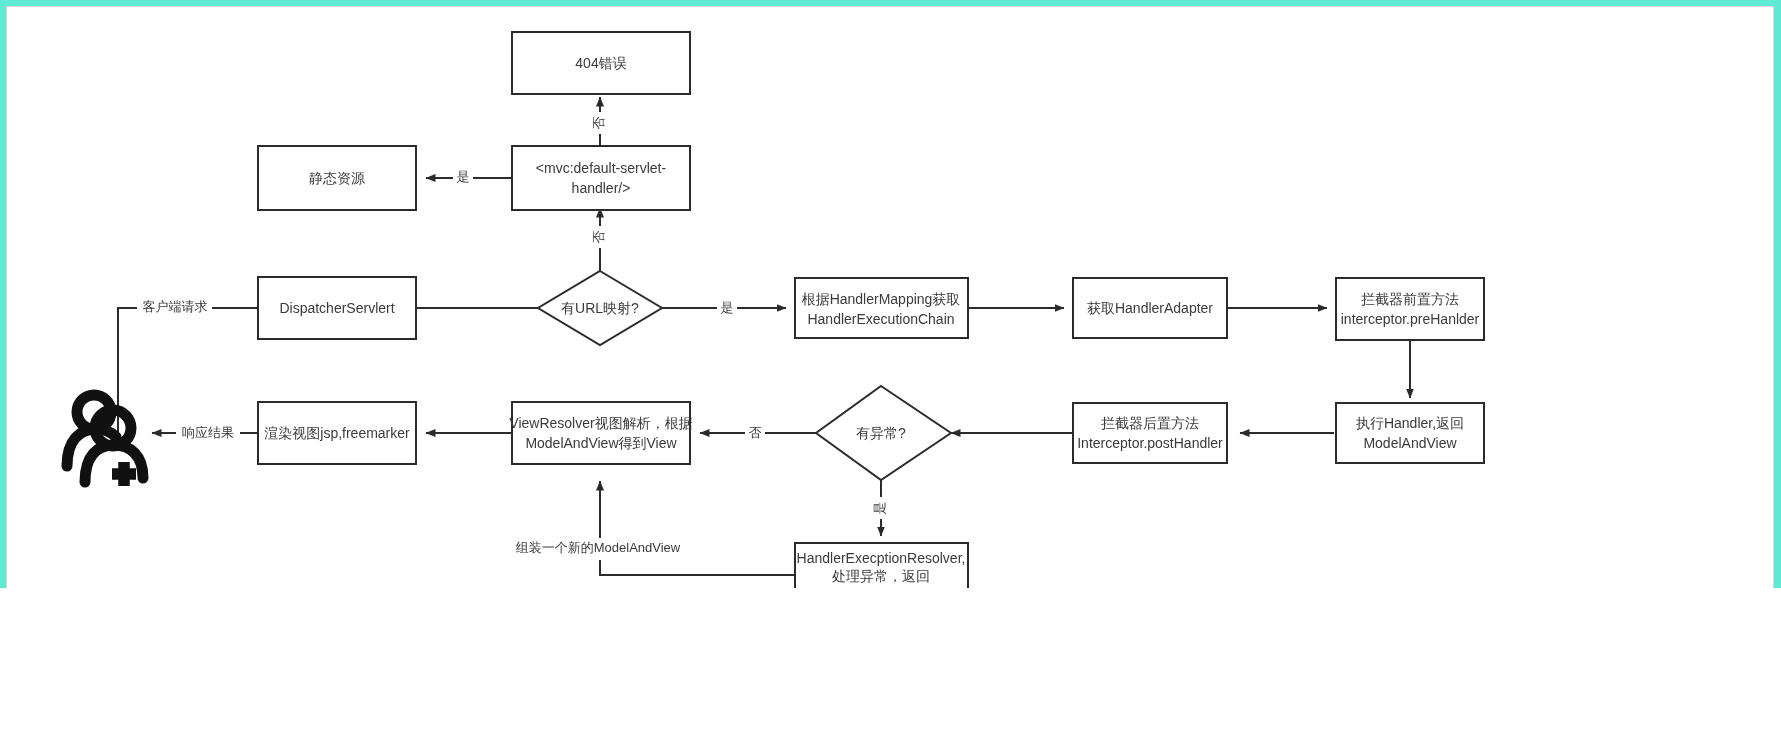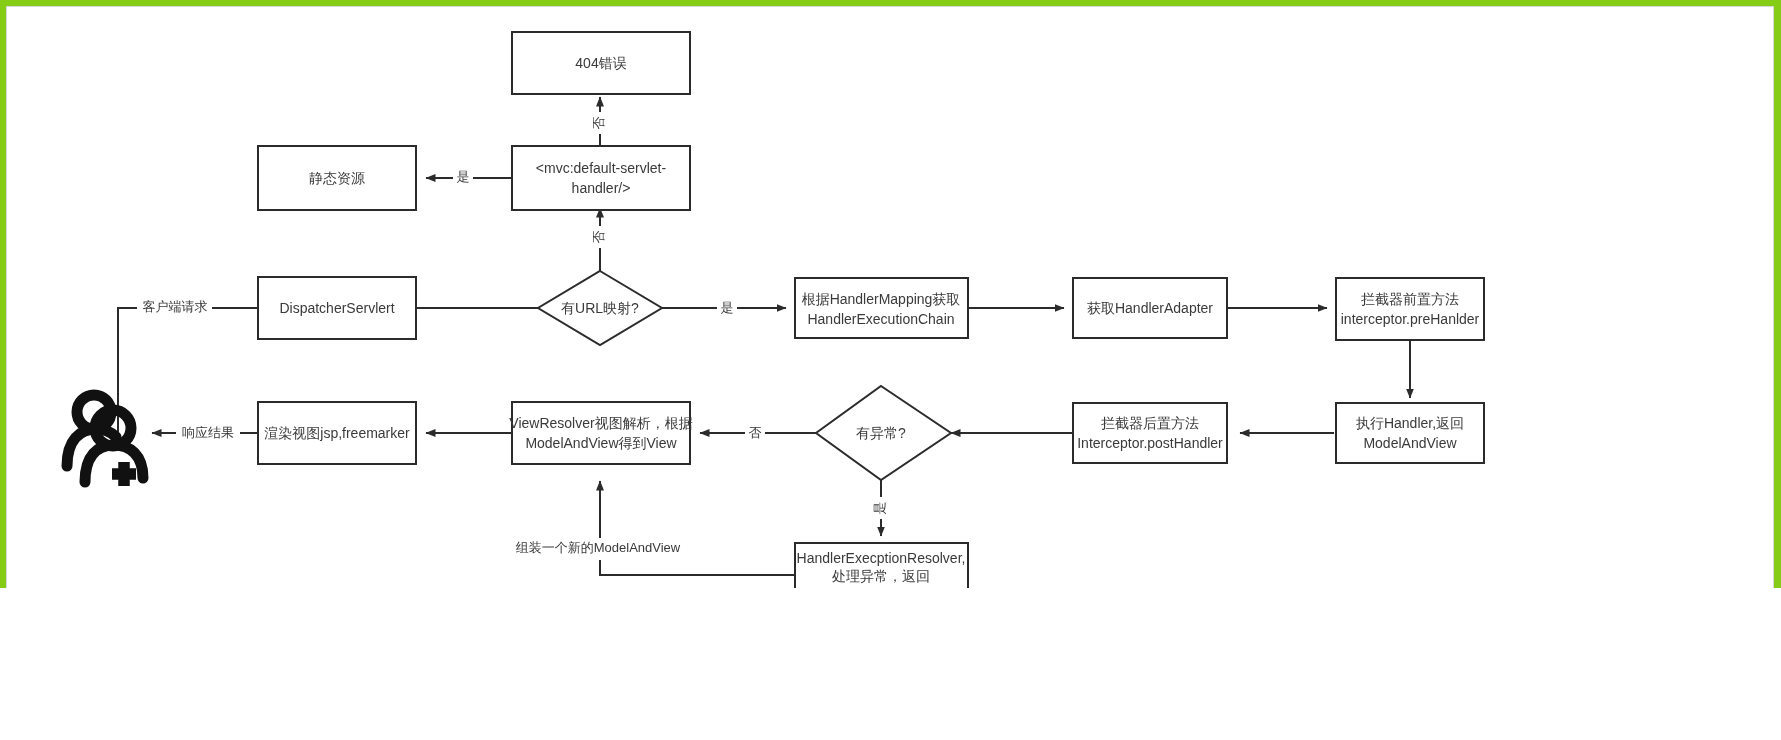--- a/index.html
+++ b/index.html
@@ -7,21 +7,21 @@
     padding: 0;
     background: #ffffff;
   }
   body {
     font-family: "Liberation Sans", "DejaVu Sans", sans-serif;
   }
   #canvas {
     position: relative;
     width: 1781px;
     height: 588px;
-    background: #84cc16;
+    background: #5eead4;
     overflow: hidden;
   }
   #frame {
     position: absolute;
     left: 6px;
     top: 6px;
     width: 1768px;
     height: 726px;
     border: 1px solid #d8d8d8;
     box-sizing: border-box;

